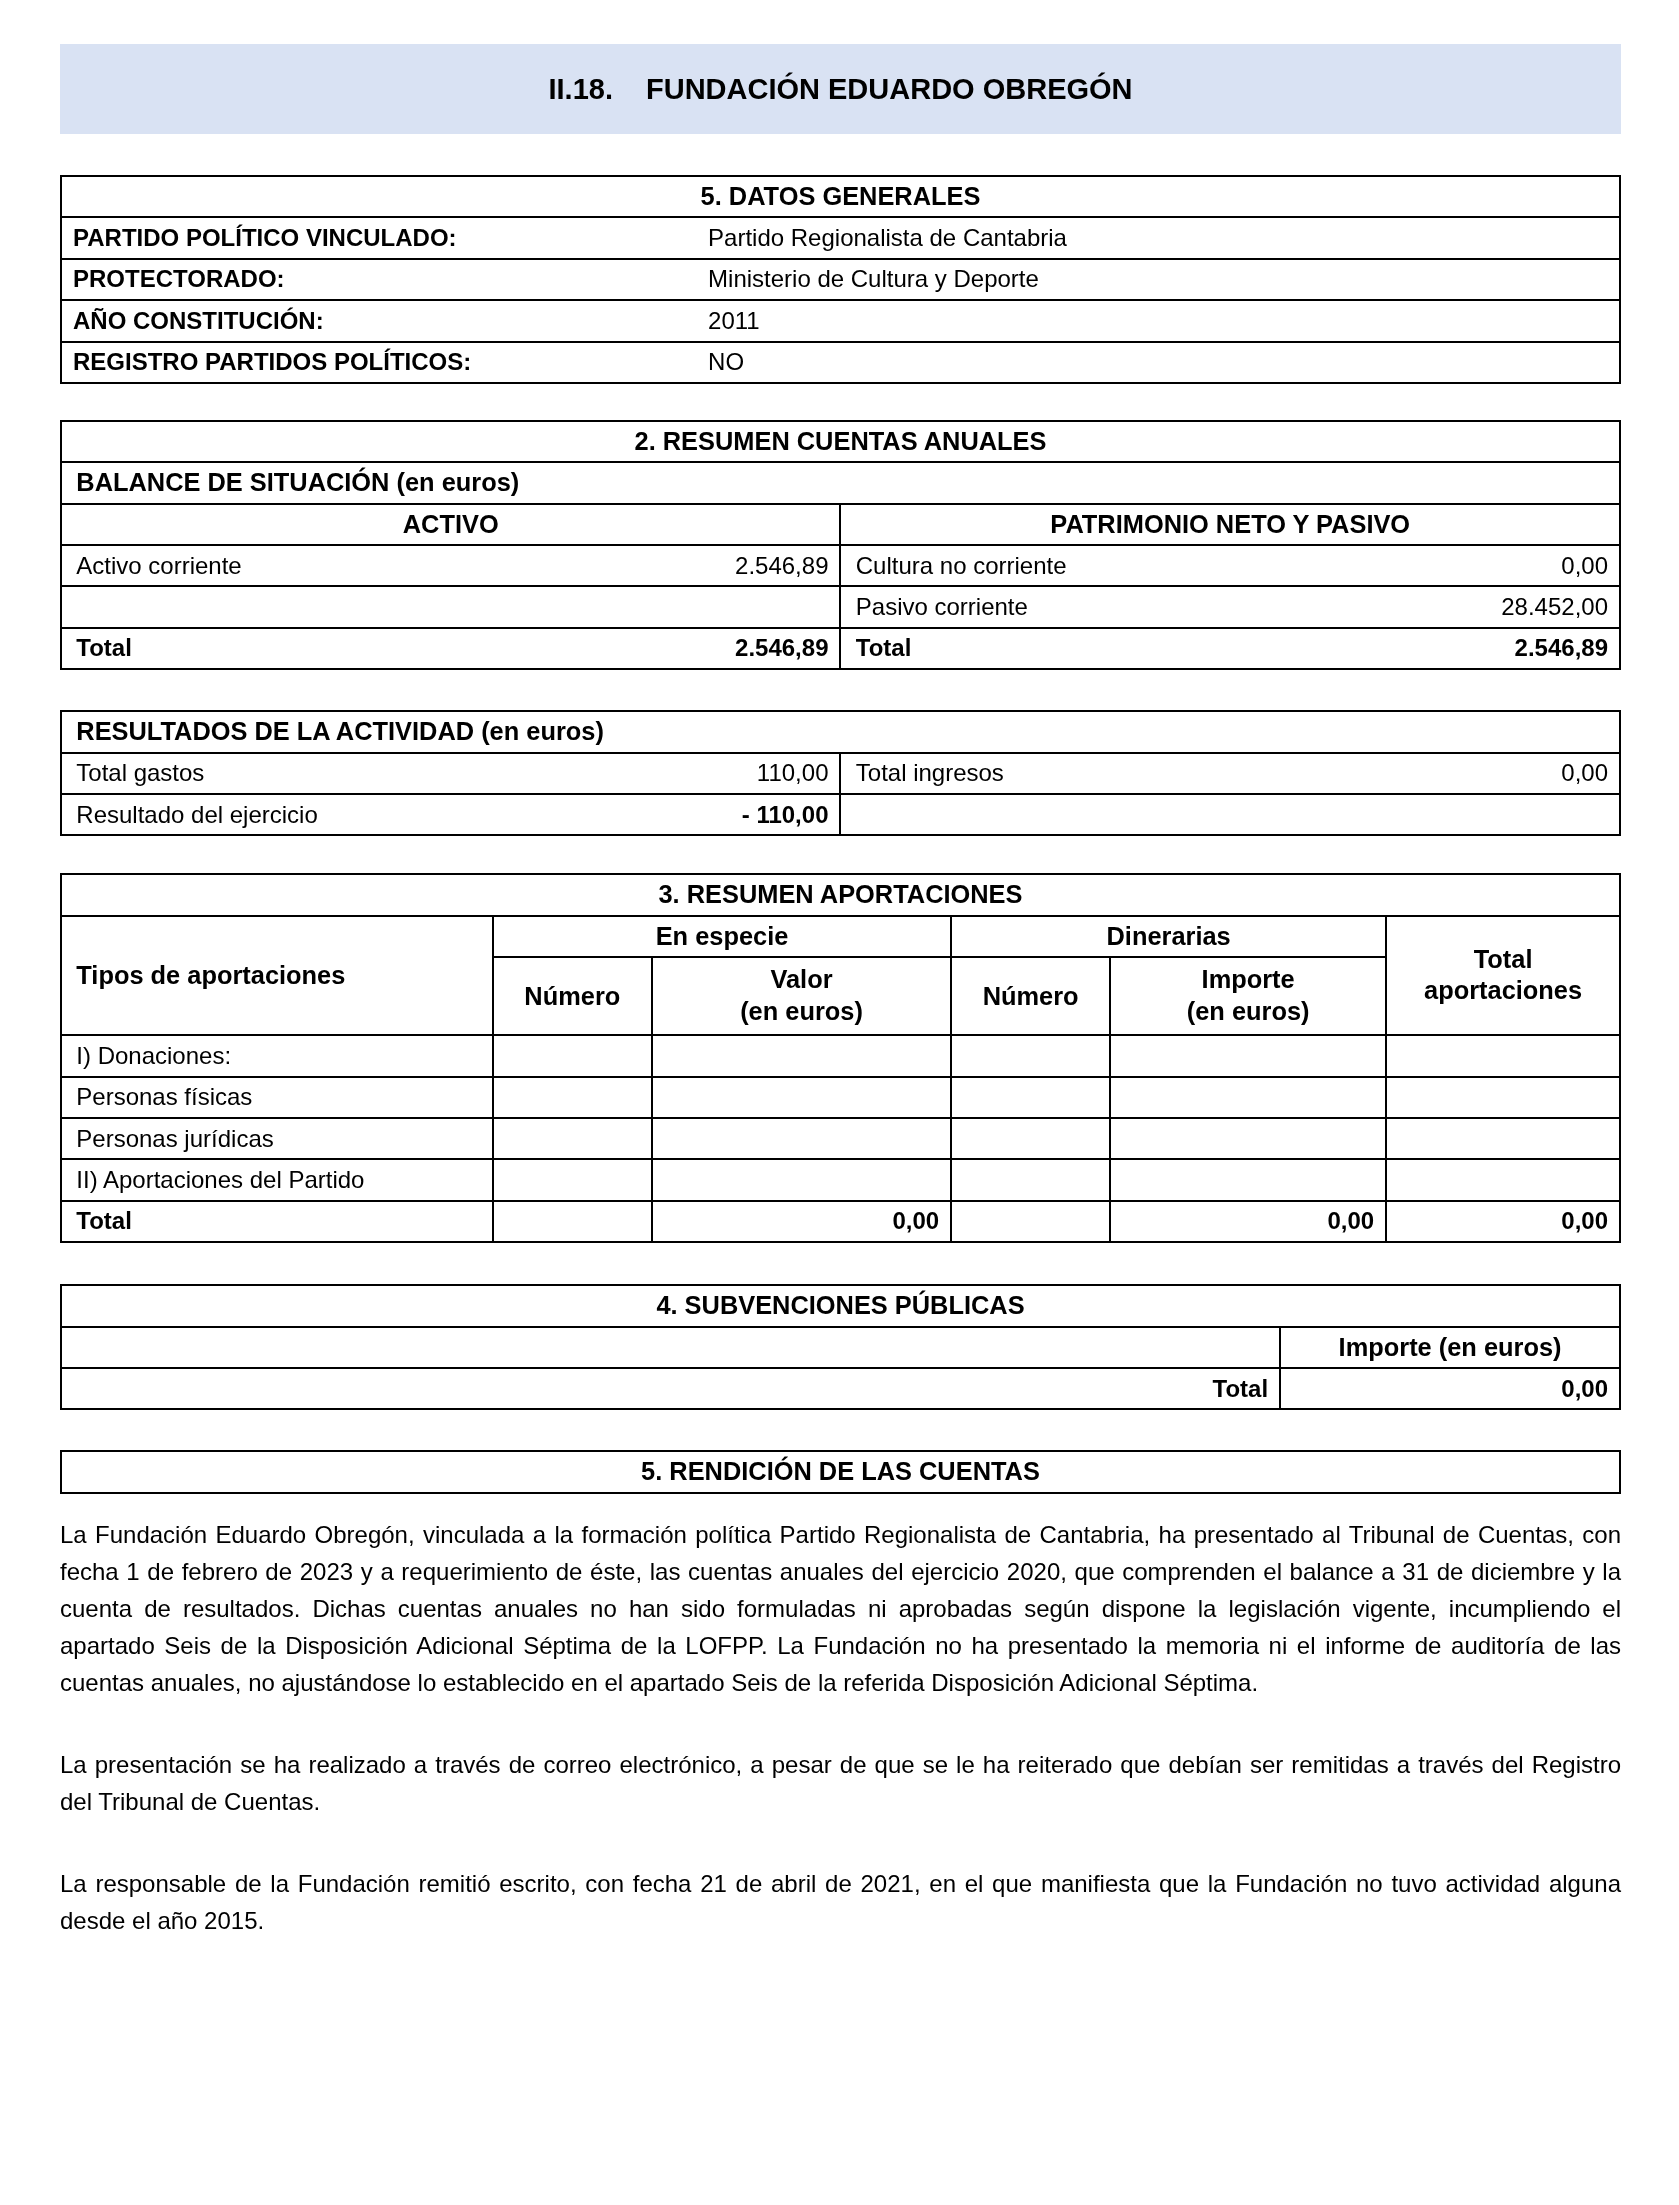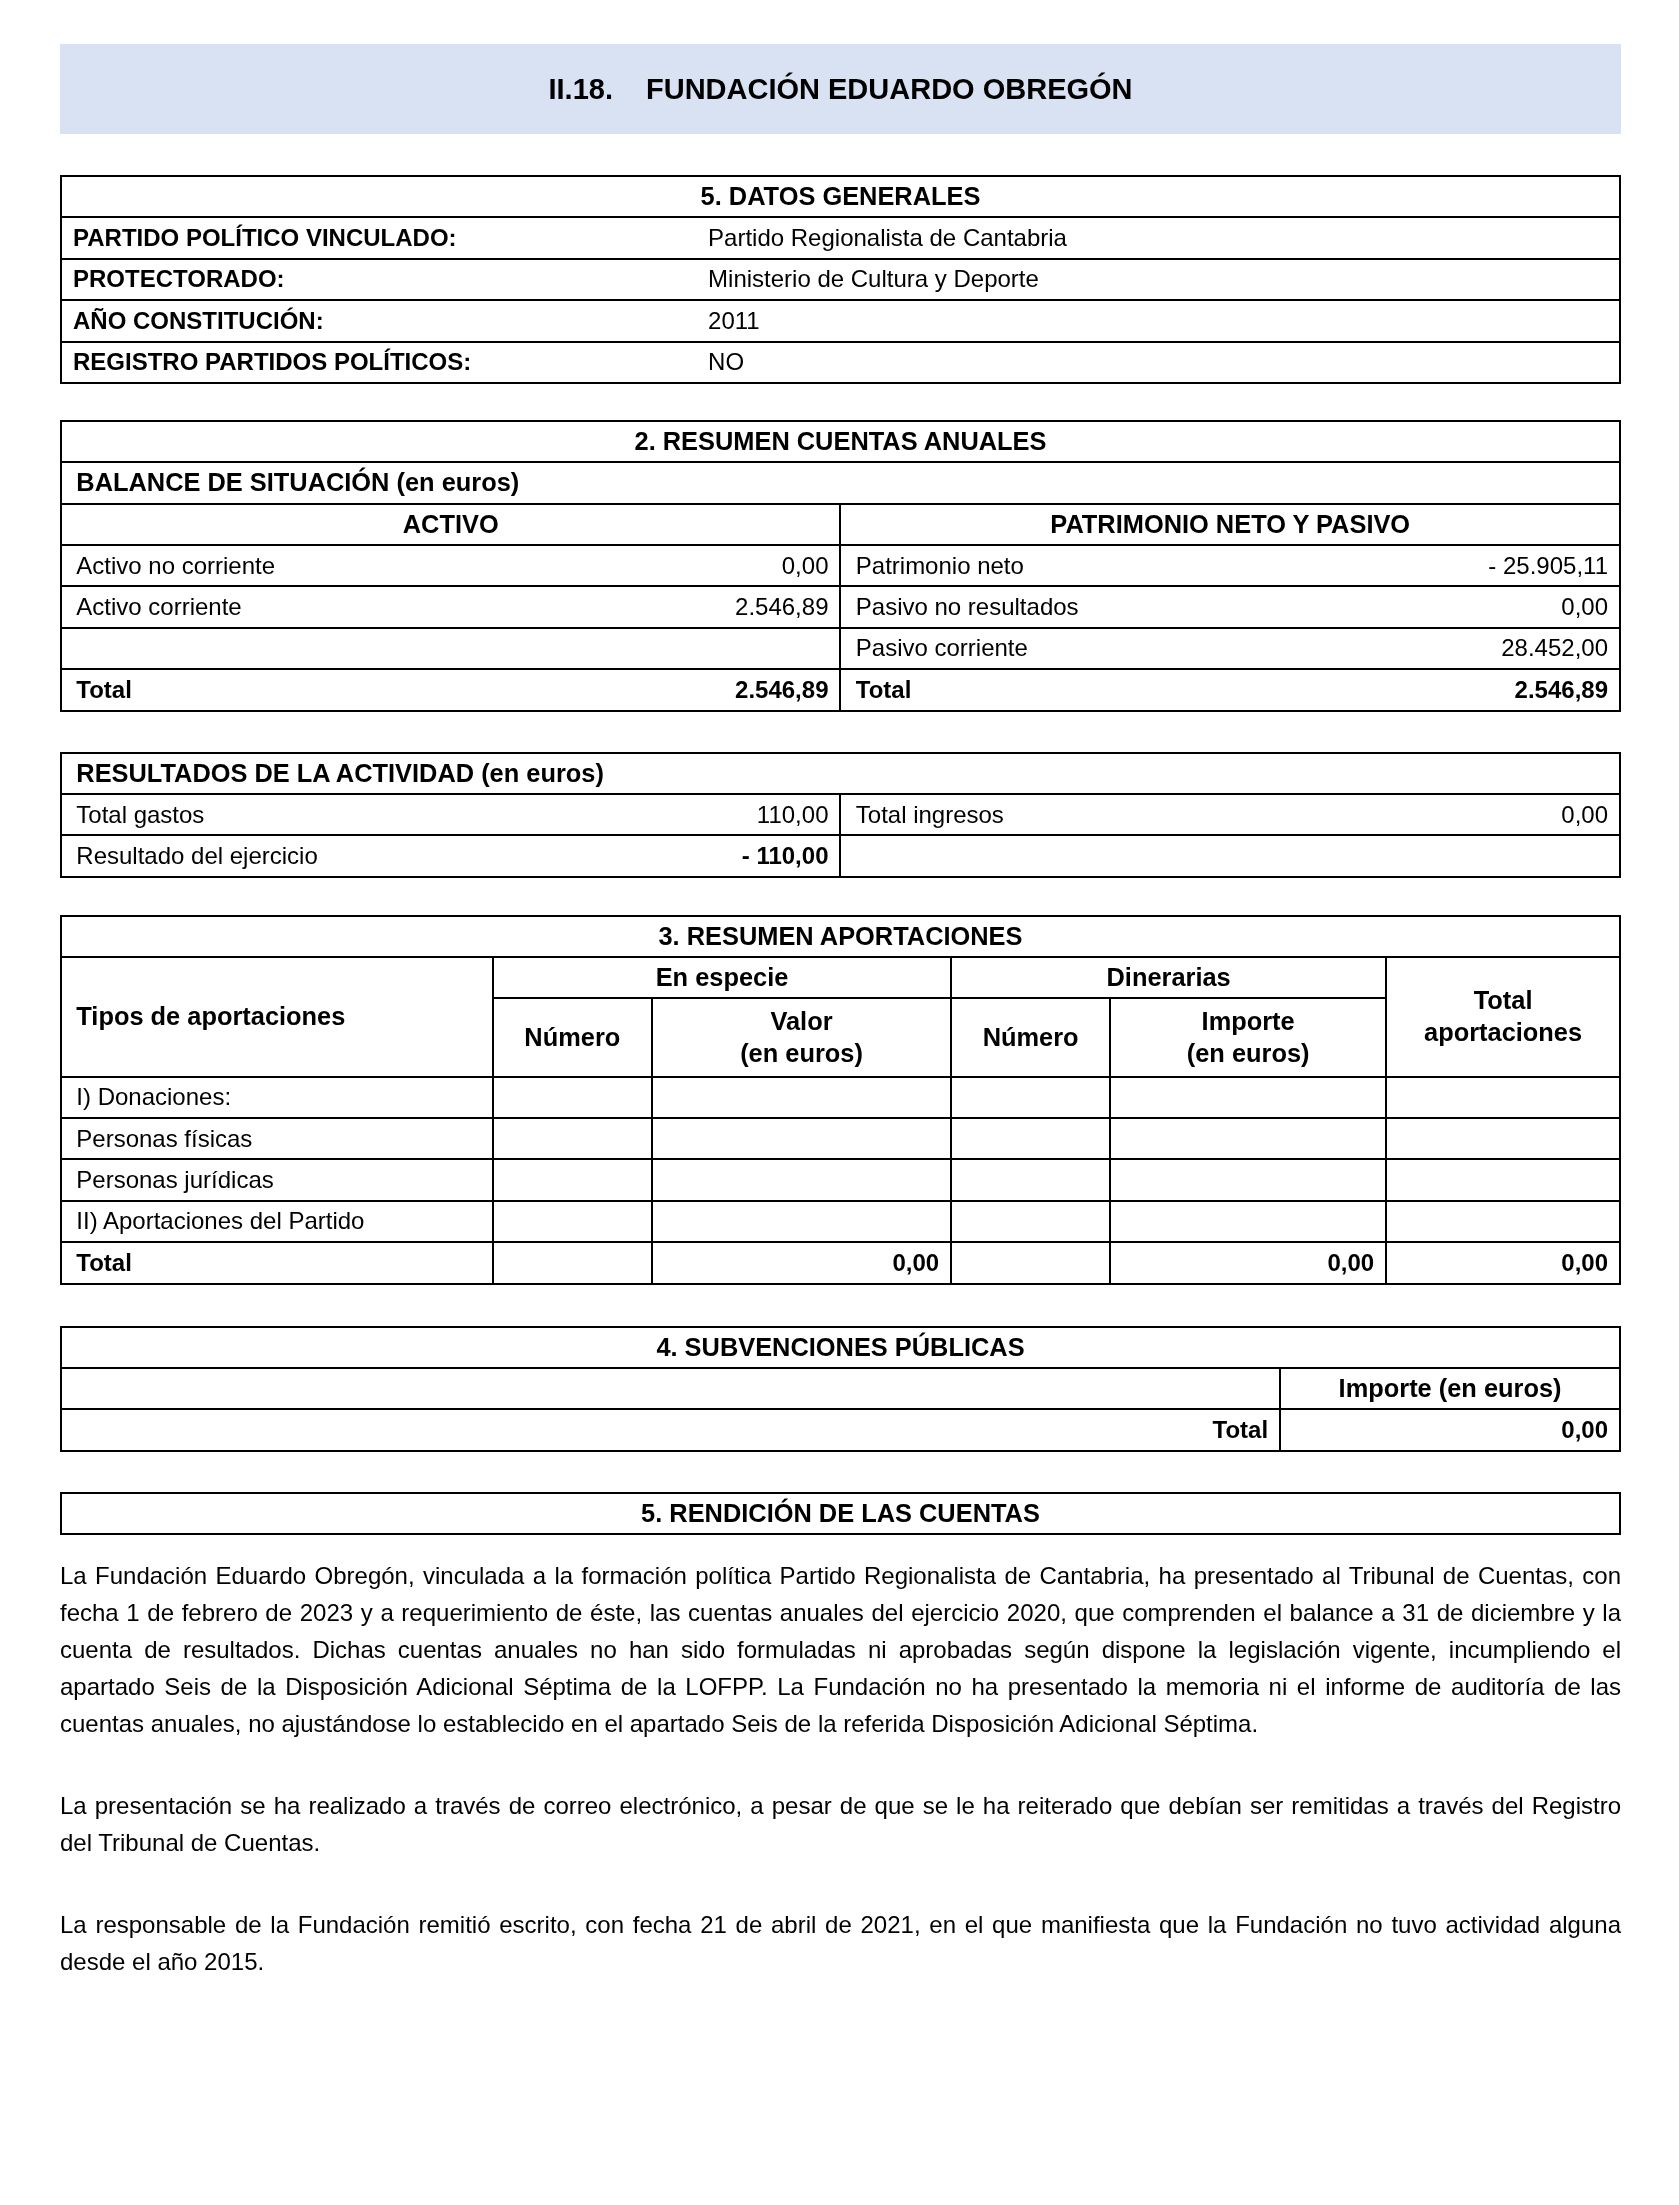--- a/index.html
+++ b/index.html
@@ -119,29 +119,23 @@
       <th colspan="4" class="section-title">2. RESUMEN CUENTAS ANUALES</th>
     </tr>
     <tr>
       <th colspan="4" class="left-title">BALANCE DE SITUACIÓN (en euros)</th>
     </tr>
     <tr>
       <th colspan="2" class="section-title mid">ACTIVO</th>
       <th colspan="2" class="section-title">PATRIMONIO NETO Y PASIVO</th>
     </tr>
     <tr>
-      <td>Activo no corriente</td>
-      <td class="val mid">0,00</td>
-      <td>Patrimonio neto</td>
-      <td class="val">- 25.905,11</td>
-    </tr>
-    <tr>
       <td>Activo corriente</td>
       <td class="val mid">2.546,89</td>
-      <td>Pasivo no resultados</td>
+      <td>Cultura no corriente</td>
       <td class="val">0,00</td>
     </tr>
     <tr>
       <td></td>
       <td class="val mid"></td>
       <td>Pasivo corriente</td>
       <td class="val">28.452,00</td>
     </tr>
     <tr>
       <td class="bold">Total</td>

